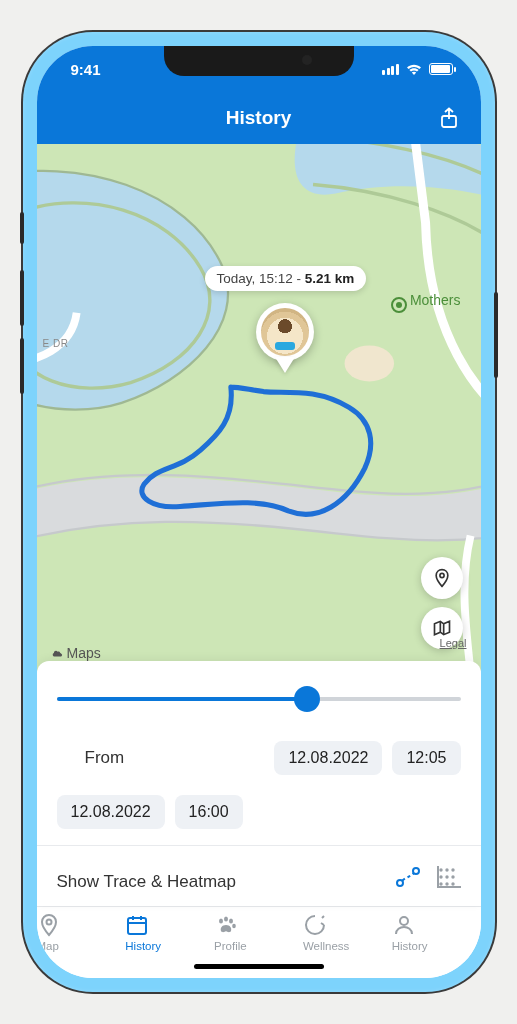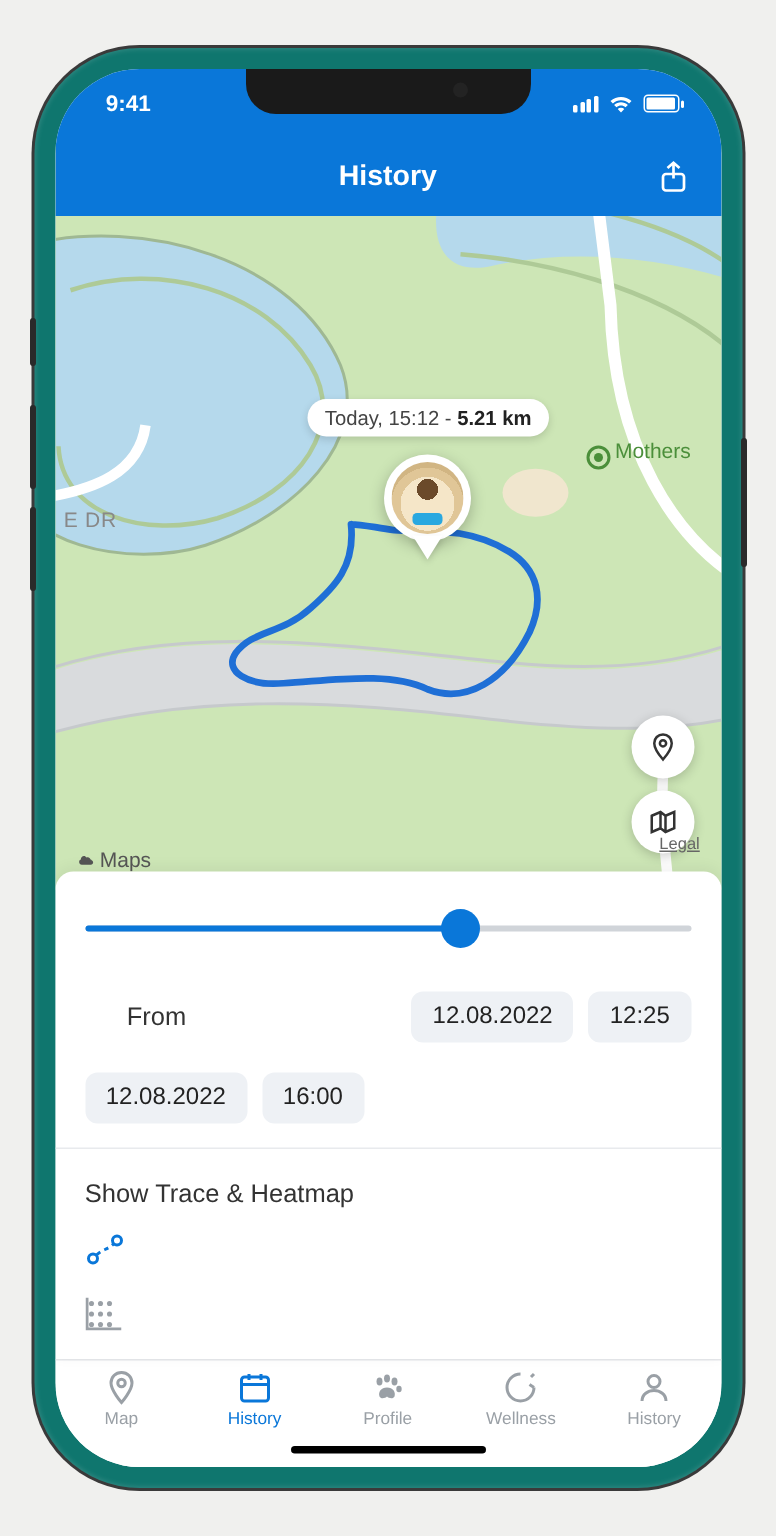--- a/index.html
+++ b/index.html
@@ -1,19 +1,19 @@
 <!DOCTYPE html>
 <html><head>
 <meta charset="utf-8">
 <style>
   * { box-sizing: border-box; margin: 0; padding: 0; }
   html, body { width: 517px; height: 1024px; background: #f0f0ee; font-family: -apple-system, "Helvetica Neue", Arial, sans-serif; }
   .device {
     position: absolute; left: 50%; top: 50%; transform: translate(-50%, -50%);
-    width: 472px; height: 960px; background: #0f766e;
+    width: 472px; height: 960px; background: #7dd3fc;
     border-radius: 70px; padding: 14px;
     box-shadow: 0 0 0 2px #3a3a3a, inset 0 0 4px rgba(255,255,255,.2);
   }
   .screen {
     width: 100%; height: 100%; background: #fff; border-radius: 56px;
     overflow: hidden; position: relative; display: flex; flex-direction: column;
   }
   .notch {
     position: absolute; top: 0; left: 50%; transform: translateX(-50%);
     width: 190px; height: 30px; background: #1a1a1a;
@@ -48,21 +48,21 @@
   .map {
     flex: 1; position: relative; overflow: hidden;
     background: linear-gradient(180deg, #cde6b6 0%, #cde6b6 100%);
   }
   .map svg.terrain{ position:absolute; inset:0; width:100%; height:100%; }
   .poi-label{
     position:absolute; color:#4b8f3a; font-size:14px; font-weight:500;
   }
   .poi-label .dot{display:inline-flex;width:16px;height:16px;border:2px solid #4b8f3a;border-radius:50%;align-items:center;justify-content:center;margin-right:3px;vertical-align:-3px;}
   .poi-label .dot::after{content:"";width:6px;height:6px;background:#4b8f3a;border-radius:50%;}
-  .road-label{position:absolute; color:#888; font-size:14px; letter-spacing:.5px}
+  .road-label{position:absolute; color:#888; font-size:10px; letter-spacing:.5px}
   .attrib{
     position:absolute; left:14px; bottom:12px; color:#555; font-size:14px;
     display:flex; align-items:center; gap:2px;
   }
   .legal{ position:absolute; right:14px; bottom:24px; font-size:11px; color:#666; text-decoration:underline;}
   
   .marker{ position:absolute; left:168px; top:122px; display:flex; flex-direction:column; align-items:center; z-index:5;}
   .marker .bubble{
     background:#fff; border-radius:16px; padding:5px 12px; font-size:13.5px;
     color:#444; box-shadow:0 2px 6px rgba(0,0,0,.15); white-space:nowrap; margin-bottom:12px;
@@ -101,30 +101,30 @@
   .slider{ position:relative; height:28px; margin:4px 0 18px;}
   .slider .track{position:absolute;left:0;right:0;top:50%;height:4px;background:#d0d4d9;border-radius:2px;transform:translateY(-50%);}
   .slider .fill{position:absolute;left:0;width:62%;top:50%;height:4px;background:#0a77d9;border-radius:2px;transform:translateY(-50%);}
   .slider .thumb{position:absolute;left:62%;top:50%;width:26px;height:26px;background:#0a77d9;border-radius:50%;transform:translate(-50%,-50%);}
   .row{ display:flex; align-items:center; padding:10px 0; gap:10px;}
   .row .label{ flex:1; font-size:17px; color:#333;margin-left:28px;}
   .chip{ background:#eef1f5; border-radius:8px; padding:8px 14px; font-size:16px; color:#222; font-weight:500;}
   .chip.date{min-width:108px;text-align:left}
   .chip.time{min-width:60px;text-align:center}
   .panel hr{ border:none; border-top:1px solid #e8eaed; margin:6px -20px;}
-  .trace-row{ display:flex; align-items:flex-start; padding:14px 0; gap:16px;flex-direction:column;}
+  .trace-row{ display:flex; align-items:flex-end; padding:14px 0; gap:16px;}
   .trace-row .label{ flex:1; font-size:17px; color:#333;}
   .trace-row .ticon{ color:#0a77d9; }
   .trace-row .ticon.grey{ color:#9aa0a6; }
   
   .tabbar{
     border-top:1px solid #e6e8eb; background:#fff; display:flex;
     padding:6px 0 2px;
   }
-  .tab{ flex:1; display:flex; flex-direction:column; align-items:center; gap:3px;
+  .tab{ flex:1; display:flex; flex-direction:column; gap:3px;
         color:#9aa0a6; font-size:11.5px;}
   .tab.active{ color:#0a77d9; }
   .tab svg{width:24px;height:24px;}
   .home-ind{ height:24px; display:flex; align-items:center; justify-content:center; background:#fff;}
   .home-ind div{ width:130px; height:5px; background:#000; border-radius:3px;}
   
   .sidebtn{position:absolute;background:#2a2a2a;border-radius:2px;}
   .sb-left1{left:-3px;top:180px;width:4px;height:32px;}
   .sb-left2{left:-3px;top:238px;width:4px;height:56px;}
   .sb-left3{left:-3px;top:306px;width:4px;height:56px;}
@@ -234,21 +234,21 @@
     <div class="panel">
       <div class="slider">
         <div class="track"></div>
           <div class="fill"></div>
           <div class="thumb"></div>
       </div>
 
       <div class="row">
         <span class="label">From</span>
         <span class="chip date">12.08.2022</span>
-        <span class="chip time">12:25</span>
+        <span class="chip time">12:05</span>
       </div>
       <div class="row">
         <span class="chip date">12.08.2022</span>
         <span class="chip time">16:00</span>
       </div>
       <hr>
       <div class="trace-row">
         <span class="label">Show Trace &amp; Heatmap</span>
         <span class="ticon">
           <svg width="26" height="22" viewBox="0 0 26 22" fill="none" stroke="#0a77d9" stroke-width="2">

